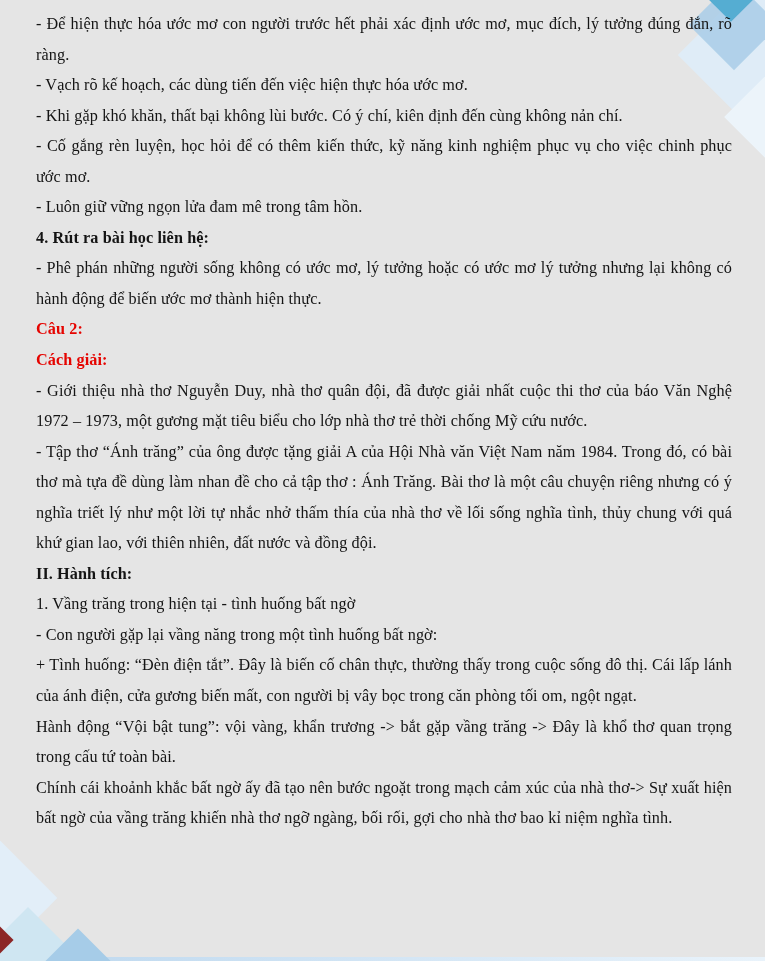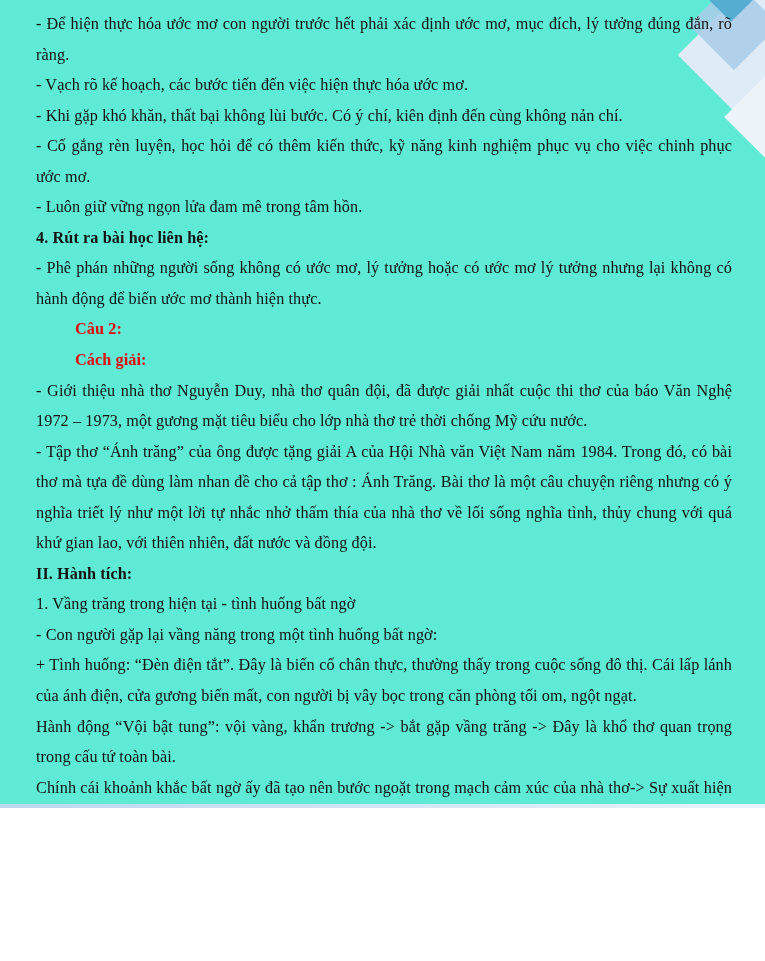--- a/index.html
+++ b/index.html
@@ -1,38 +1,38 @@
 <!DOCTYPE html>
 <html><head>
 <meta charset="utf-8">
 <style>
   html, body { margin: 0; padding: 0; background: #fff; }
   .page {
     position: relative;
     width: 765px;
-    height: 808px;
-    background: #5eead4;
+    height: 961px;
+    background: #e5e5e5;
     overflow: hidden;
     font-family: "Liberation Serif", "DejaVu Serif", serif;
     color: #141414;
   }
   .content {
     position: relative;
     z-index: 2;
     padding: 9px 33px 0 36px;
   }
   .para {
     margin: 0;
     font-size: 16.2px;
     line-height: 30.55px;
     text-align: justify;
     letter-spacing: 0.1px;
   }
   .para.bold { font-weight: bold; }
-  .para.red  { font-weight: bold; color: #e50400; margin-left: 39px; }
+  .para.red  { font-weight: bold; color: #e50400; }
 
   
   .ornament { position: absolute; z-index: 1; }
   .diamond { position: absolute; transform: rotate(45deg); }
 
   
   .d-tr-pale   { width: 112px; height: 112px; left: 701px; top: -1px;  background: #dfecf7; }
   .d-tr-mid    { width: 64px;  height: 64px;  left: 702px; top: -7px;  background: #a9cde7; opacity: .85; }
   .d-tr-teal   { width: 38px;  height: 38px;  left: 712px; top: -24px; background: #55add2; }
   .d-tr-soft   { width: 62px;  height: 62px;  left: 737px; top: 86px;  background: #ecf4fa; }
@@ -65,21 +65,21 @@
   <div class="ornament">
     <div class="diamond d-bl-pale"></div>
     <div class="diamond d-bl-soft"></div>
     <div class="diamond d-bl-blue"></div>
     <div class="diamond d-bl-red"></div>
   </div>
   <div class="bottom-strip"></div>
 
   <div class="content">
     <p class="para">- Để hiện thực hóa ước mơ con người trước hết phải xác định ước mơ, mục đích, lý tưởng đúng đắn, rõ ràng.</p>
-    <p class="para">- Vạch rõ kế hoạch, các bước tiến đến việc hiện thực hóa ước mơ.</p>
+    <p class="para">- Vạch rõ kế hoạch, các dùng tiến đến việc hiện thực hóa ước mơ.</p>
     <p class="para">- Khi gặp khó khăn, thất bại không lùi bước. Có ý chí, kiên định đến cùng không nản chí.</p>
     <p class="para">- Cố gắng rèn luyện, học hỏi để có thêm kiến thức, kỹ năng kinh nghiệm phục vụ cho việc chinh phục ước mơ.</p>
     <p class="para">- Luôn giữ vững ngọn lửa đam mê trong tâm hồn.</p>
     <p class="para bold">4. Rút ra bài học liên hệ:</p>
     <p class="para">- Phê phán những người sống không có ước mơ, lý tưởng hoặc có ước mơ lý tưởng nhưng lại không có hành động để biến ước mơ thành hiện thực.</p>
     <p class="para red">Câu 2:</p>
     <p class="para red">Cách giải:</p>
     <p class="para">- Giới thiệu nhà thơ Nguyễn Duy, nhà thơ quân đội, đã được giải nhất cuộc thi thơ của báo Văn Nghệ 1972 – 1973, một gương mặt tiêu biểu cho lớp nhà thơ trẻ thời chống Mỹ cứu nước.</p>
     <p class="para">- Tập thơ “Ánh trăng” của ông được tặng giải A của Hội Nhà văn Việt Nam năm 1984. Trong đó, có bài thơ mà tựa đề dùng làm nhan đề cho cả tập thơ : Ánh Trăng. Bài thơ là một câu chuyện riêng nhưng có ý nghĩa triết lý như một lời tự nhắc nhở thấm thía của nhà thơ về lối sống nghĩa tình, thủy chung với quá khứ gian lao, với thiên nhiên, đất nước và đồng đội.</p>
     <p class="para bold">II. Hành tích:</p>

